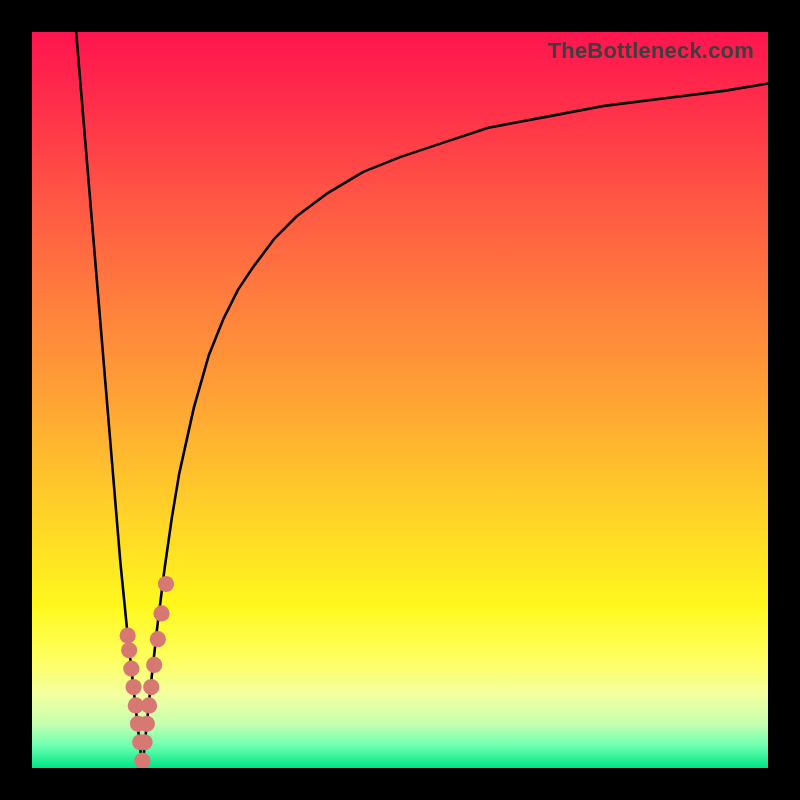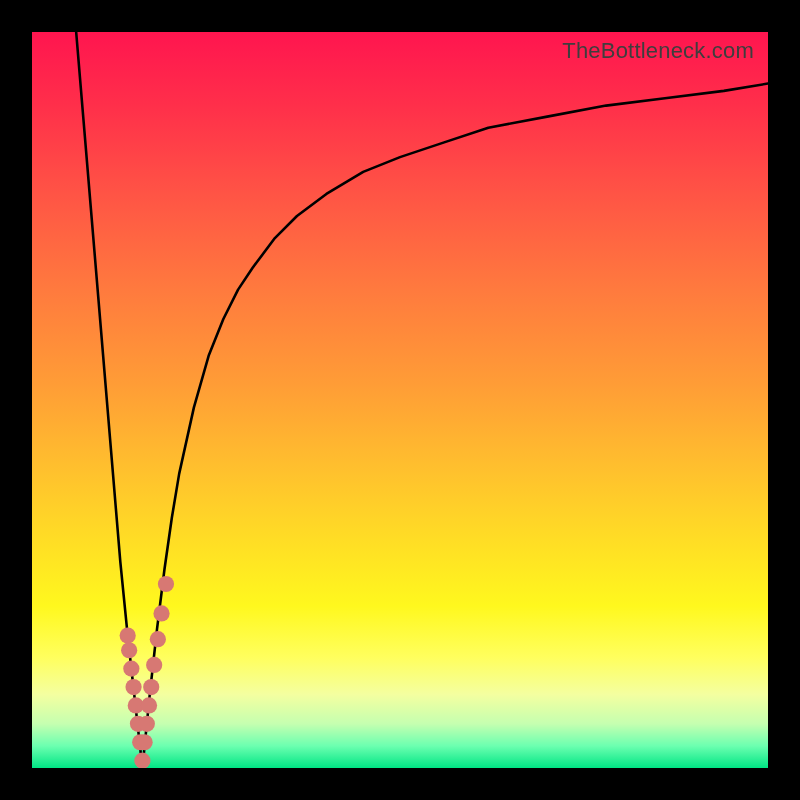--- a/index.html
+++ b/index.html
@@ -32,21 +32,21 @@
     inset: 0;
     width: 100%;
     height: 100%;
   }
   .watermark {
     position: absolute;
     top: 6px;
     right: 14px;
     color: #3e3e3e;
     font-size: 22px;
-    font-weight: 400;
+    font-weight: 700;
     letter-spacing: 0.2px;
     user-select: none;
   }
   svg.curves {
     position: absolute;
     inset: 0;
     width: 100%;
     height: 100%;
   }
 </style>

